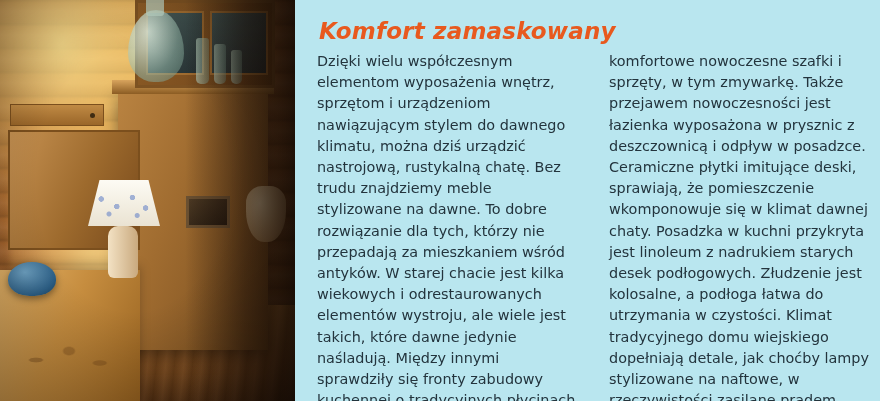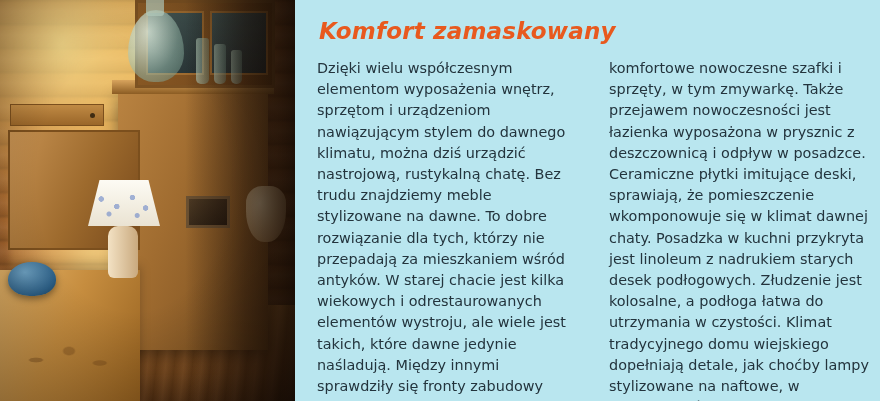--- a/index.html
+++ b/index.html
@@ -290,21 +290,21 @@
     padding: 16px 22px 10px 22px;
     box-sizing: border-box;
   }
   .headline {
     font-family: "DejaVu Sans", sans-serif;
     font-weight: bold;
     font-style: italic;
     font-size: 23px;
     color: #e8591e;
     letter-spacing: 0.2px;
-    margin: 2px 0 14px 2px;
+    margin: 2px 0 7px 2px;
   }
   .columns {
     display: flex;
     gap: 30px;
   }
   .col {
     width: 262px;
     font-size: 14.4px;
     line-height: 21.2px;
     color: #23343d;

